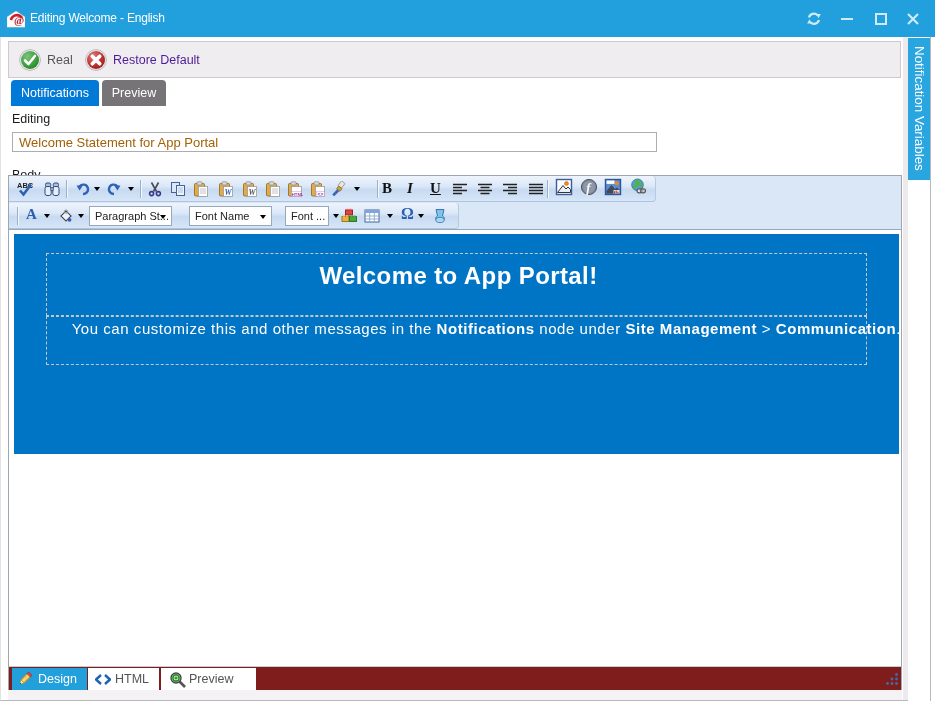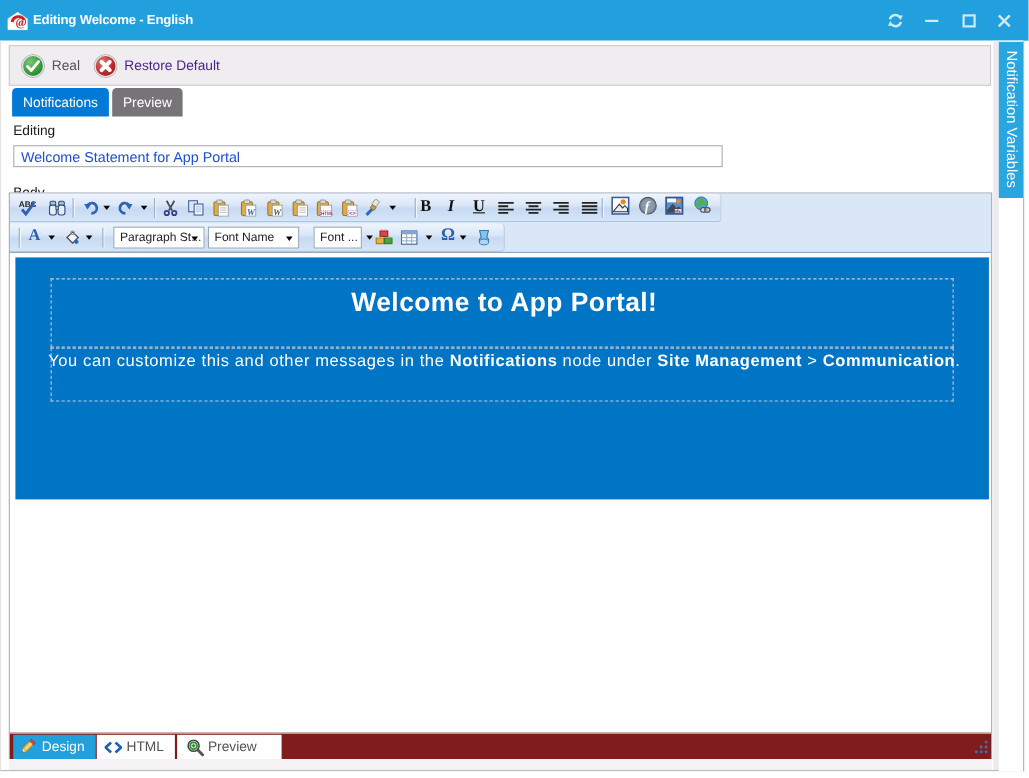--- a/index.html
+++ b/index.html
@@ -2,37 +2,37 @@
 <html><head>
 <meta charset="utf-8">
 <style>
 * { margin:0; padding:0; box-sizing:border-box; }
 html,body { width:935px; height:707px; background:#fff; font-family:"Liberation Sans", sans-serif; overflow:hidden; }
 #win { position:absolute; left:0; top:0; width:935px; height:707px; }
 .abs { position:absolute; }
 
 
 #titlebar { left:0; top:0; width:935px; height:37px; background:#21A0DD; }
-#title-text { left:30px; top:11px; color:#fff; font-size:12px; font-weight:bold; letter-spacing:-0.2px; }
+#title-text { left:30px; top:11px; color:#fff; font-size:12px; font-weight:normal; letter-spacing:-0.2px; }
 
 
 #bodyborder { left:0; top:37px; width:931px; height:664px; background:#fff; border-left:1px solid #e4e2e4; border-bottom:1px solid #b9b7b9; border-right:1px solid #b9b7b9; }
 
 
 #panel { left:8px; top:41px; width:893px; height:37px; background:#F0EDF0; border:1px solid #CDC9CD; }
 .circbtn { width:22px; height:22px; border-radius:50%; top:7px; }
 #savetext { left:38px; top:11px; font-size:12.5px; color:#555; }
 #restoretext { left:104px; top:11px; font-size:12.5px; color:#4c1d95; }
 
 
 #tab-notification { left:11px; top:80px; width:88px; height:26px; background:#0179D7; border-radius:4px 4px 0 0; color:#fff; font-size:12.5px; text-align:center; line-height:26px; }
 #tab-preview { left:102px; top:80px; width:64px; height:26px; background:#767476; border-radius:4px 4px 0 0; color:#fff; font-size:12.5px; text-align:center; line-height:26px; }
 
 #lbl-subject { left:12px; top:112px; font-size:12.5px; color:#1a1a1a; }
-#subject-input { left:12px; top:132px; width:645px; height:20px; background:#fff; border:1px solid #ABADB3; font-size:13px; color:#1d4ed8; padding:2px 0 0 6px; }
+#subject-input { left:12px; top:132px; width:645px; height:20px; background:#fff; border:1px solid #ABADB3; font-size:13px; color:#a16207; padding:2px 0 0 6px; }
 #lbl-body { left:12px; top:168px; font-size:12.5px; color:#1a1a1a; }
 
 
 #editor { left:8px; top:175px; width:894px; height:515px; border:1px solid #9DA6B1; background:#fff; }
 #toolzone { left:0; top:0; width:892px; height:54px; background:#D9E7F6; border-bottom:1px solid #93A8C1; }
 .toolrow { left:0; height:26px; background:linear-gradient(#eef4fc 0%, #dce8f8 40%, #c7daf1 55%, #d7e6f8 100%); border-bottom:1px solid #aec4de; border-right:1px solid #b6c9e0; border-radius:0 4px 4px 0; }
 #row1 { top:0; width:647px; }
 #row2 { top:27px; width:450px; }
 .sep { width:1px; height:18px; top:4px; background:#9ab0c8; box-shadow:1px 0 0 #f4f8fc; }
 .ibtn { width:22px; height:22px; top:2px; }
@@ -42,21 +42,21 @@
 .combo .ca { position:absolute; right:5px; top:8px; width:0; height:0; border-left:3px solid transparent; border-right:3px solid transparent; border-top:4px solid #000; }
 .btxt { font-family:"Liberation Serif", serif; font-size:15px; color:#111; font-weight:bold; }
 
 
 #content { left:0; top:54px; width:892px; height:468px; background:#fff; }
 #bluebody { left:5px; top:4px; width:885px; height:220px; background:#0074C5; }
 .dashed { border:1px dashed #c2c8ce; left:32px; width:821px; }
 #dbox1 { top:19px; height:63px; }
 #dbox2 { top:82px; height:49px; }
 #heading { left:34px; top:28px; width:821px; text-align:center; color:#fff; font-size:24px; font-weight:bold; letter-spacing:0.4px; }
-#para { left:2px; top:86px; width:885px; text-align:center; color:#fff; font-size:15px; letter-spacing:0.55px; white-space:nowrap; }
+#para { left:2px; top:86px; width:885px; text-align:right; color:#fff; font-size:15px; letter-spacing:0.55px; white-space:nowrap; }
 
 
 #modetabs { left:0; top:490px; width:892px; height:24px; background:#7f1d1d; border-top:1px solid #c5cdd6; }
 #mt-design { left:3px; top:1px; width:75px; height:23px; background:#21A0DC; color:#fff; font-size:12.5px; }
 #mt-html { left:79px; top:1px; width:71px; height:23px; background:#fff; color:#555; font-size:12.5px; }
 #mt-preview { left:152px; top:1px; width:95px; height:23px; background:#fff; color:#555; font-size:12.5px; }
 .mt-label { position:absolute; top:4px; }
 
 
 #gutter { left:903px; top:37px; width:5px; height:663px; background:#ECEAEC; }
@@ -316,21 +316,21 @@
 
       <div class="abs ibtn" style="left:46px">
             <svg width="16" height="16" viewBox="0 0 16 16">
         <rect x="4.4" y="4.4" width="7.2" height="7.2" transform="rotate(45 8 8)" fill="#f0f2f6" stroke="#3f4450" stroke-width="1.1"></rect>
         <circle cx="8" cy="3.6" r="1.6" fill="none" stroke="#8b95a5" stroke-width="1"></circle>
         <path d="M10.2,9.8 c2.6,0.2 4,1.6 2.8,3.2 c-1.1,1.4 -3.4,0.6 -3.3,-1.1 z" fill="#2f62b8"></path>
       </svg>
           </div>
       <div class="abs darr" style="left:69px"></div>
       <div class="abs sep" style="left:84px"></div>
-      <div class="abs combo" style="left:94px;width:83px">Paragraph St...<span class="ca"></span></div>
+      <div class="abs combo" style="left:80px;width:83px">Paragraph St...<span class="ca"></span></div>
       <div class="abs combo" style="left:180px;width:83px">Font Name<span class="ca"></span></div>
       <div class="abs combo" style="left:276px;width:44px">Font ...</div>
       <div class="abs darr" style="left:324px"></div>
 
       <div class="abs ibtn" style="left:329px">
             <svg width="16" height="16" viewBox="0 0 16 16">
         <rect x="4.5" y="2" width="7" height="5" fill="#d44" stroke="#922"></rect>
         <rect x="5.5" y="0.8" width="2" height="1.4" fill="#e66"></rect>
               <rect x="8.5" y="0.8" width="2" height="1.4" fill="#e66"></rect>
         <rect x="1" y="8.5" width="7" height="5" fill="#e8b33c" stroke="#a5791a"></rect>

